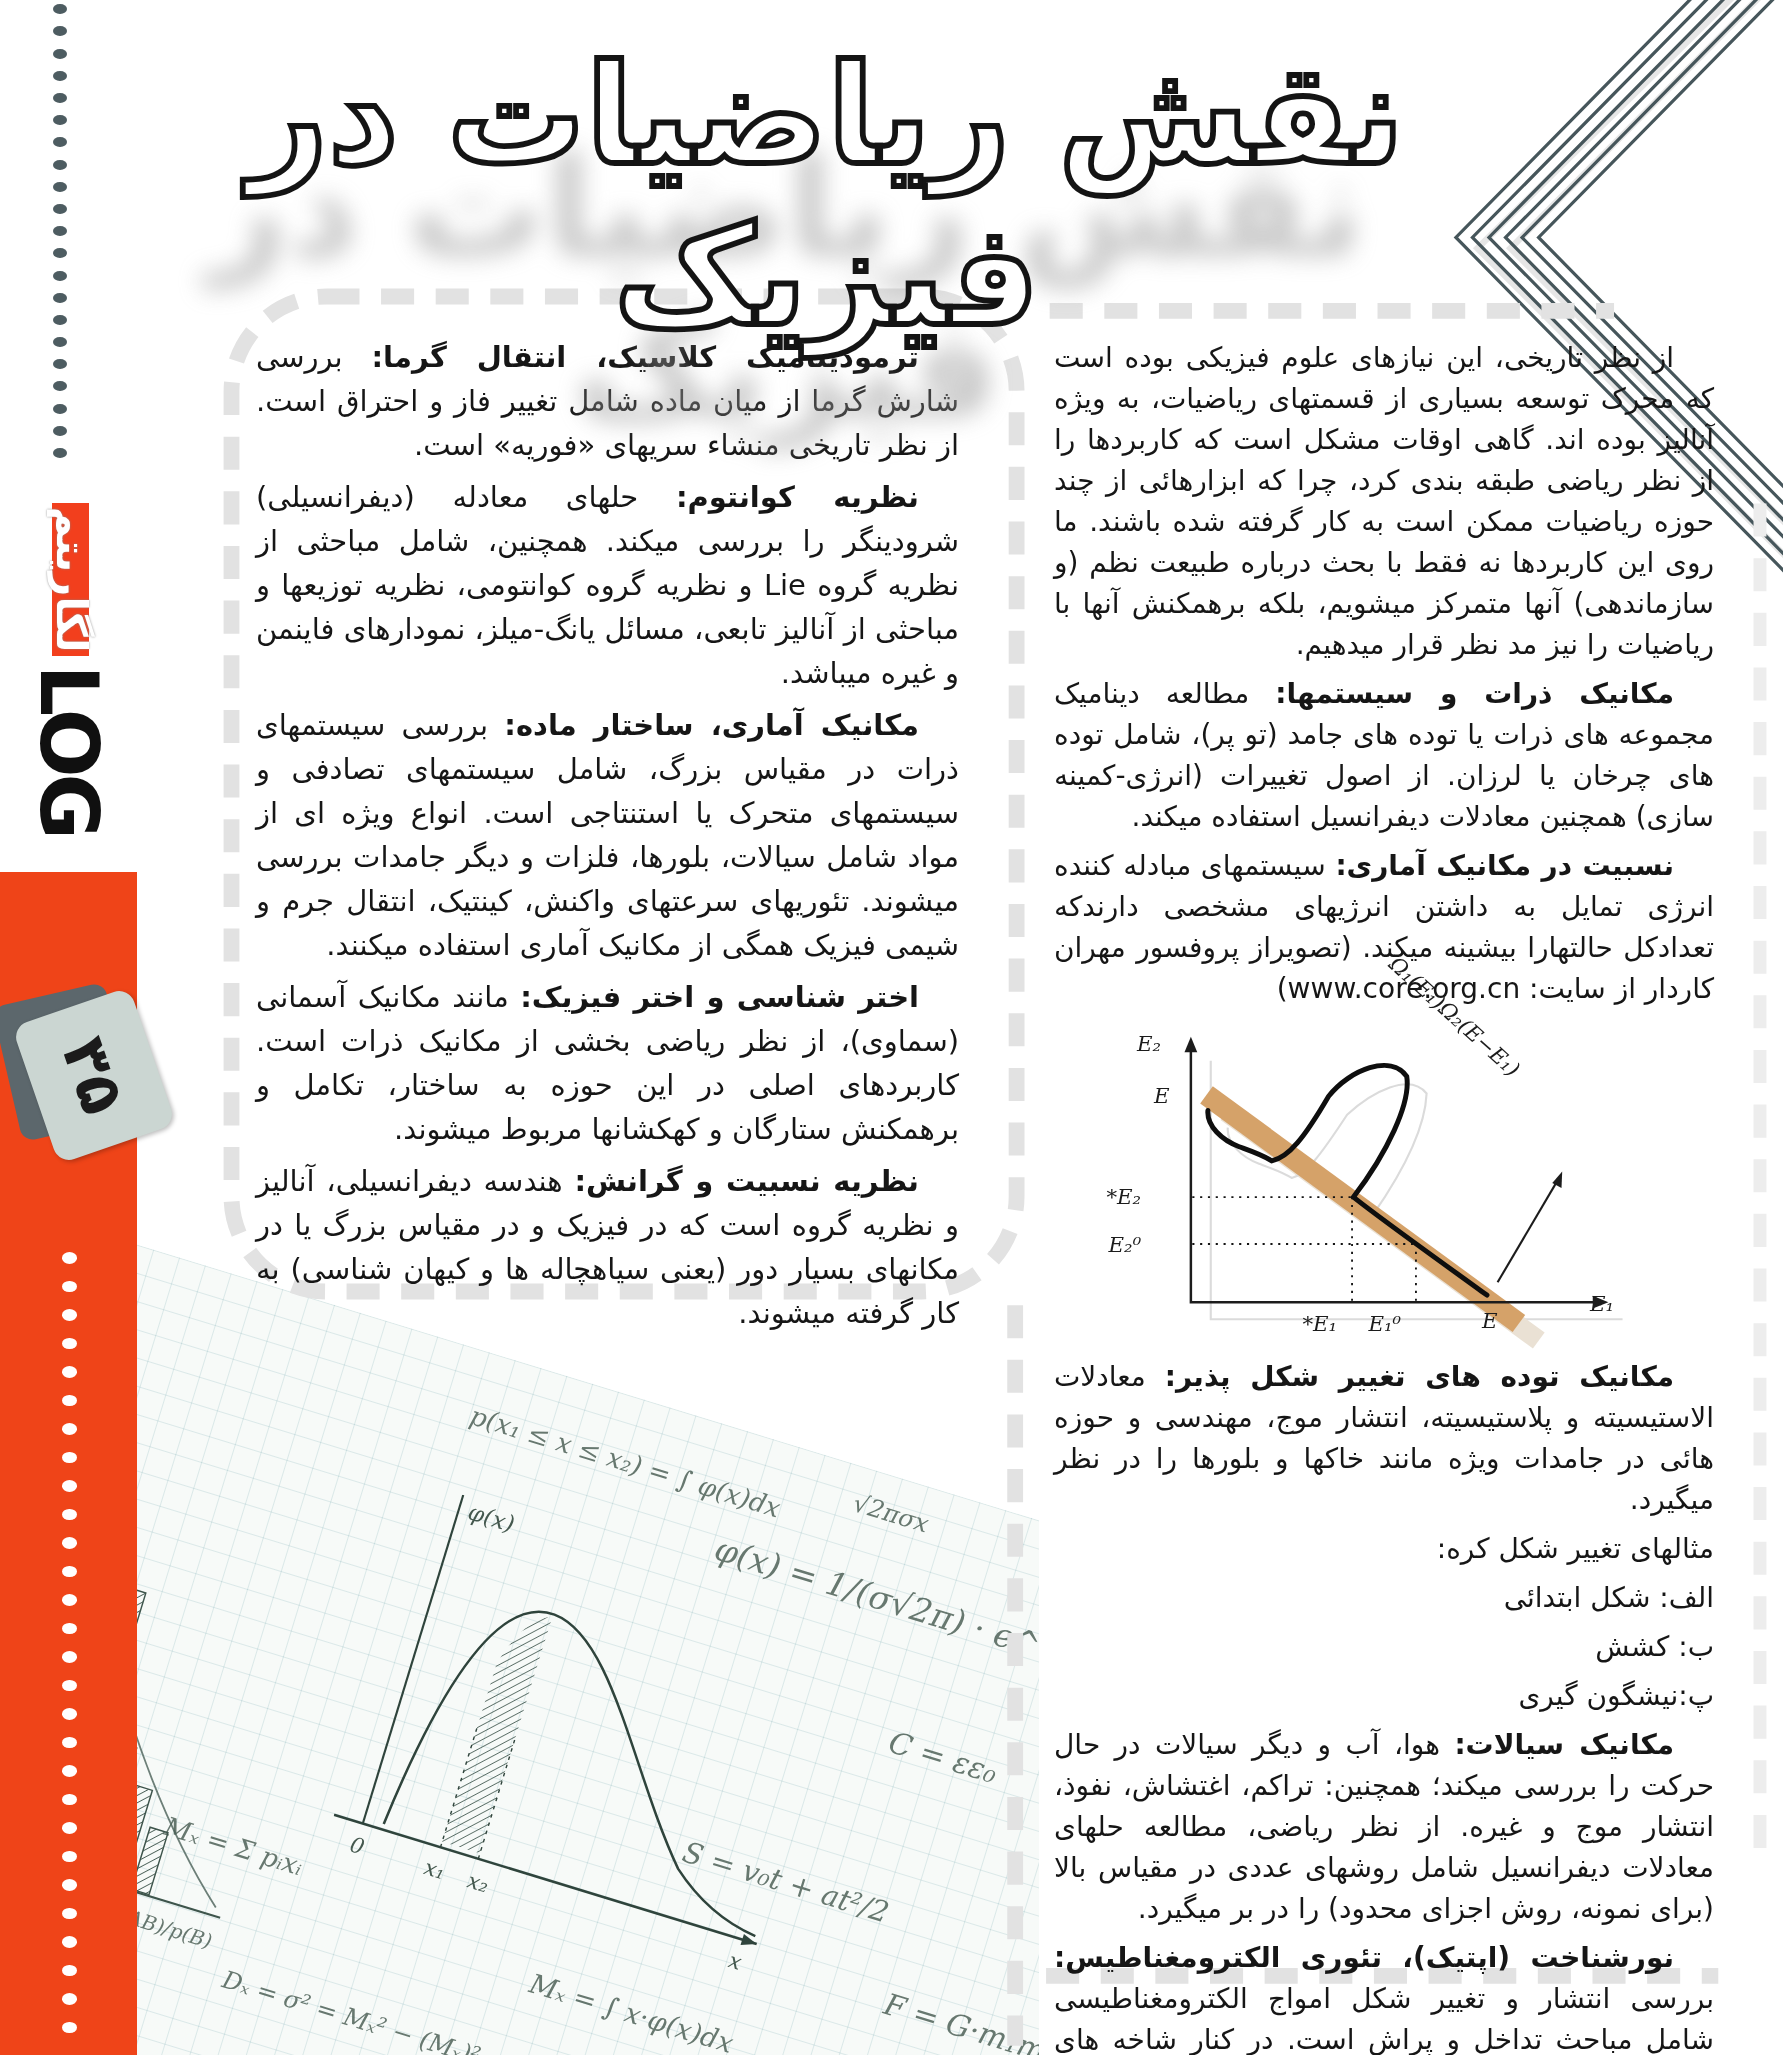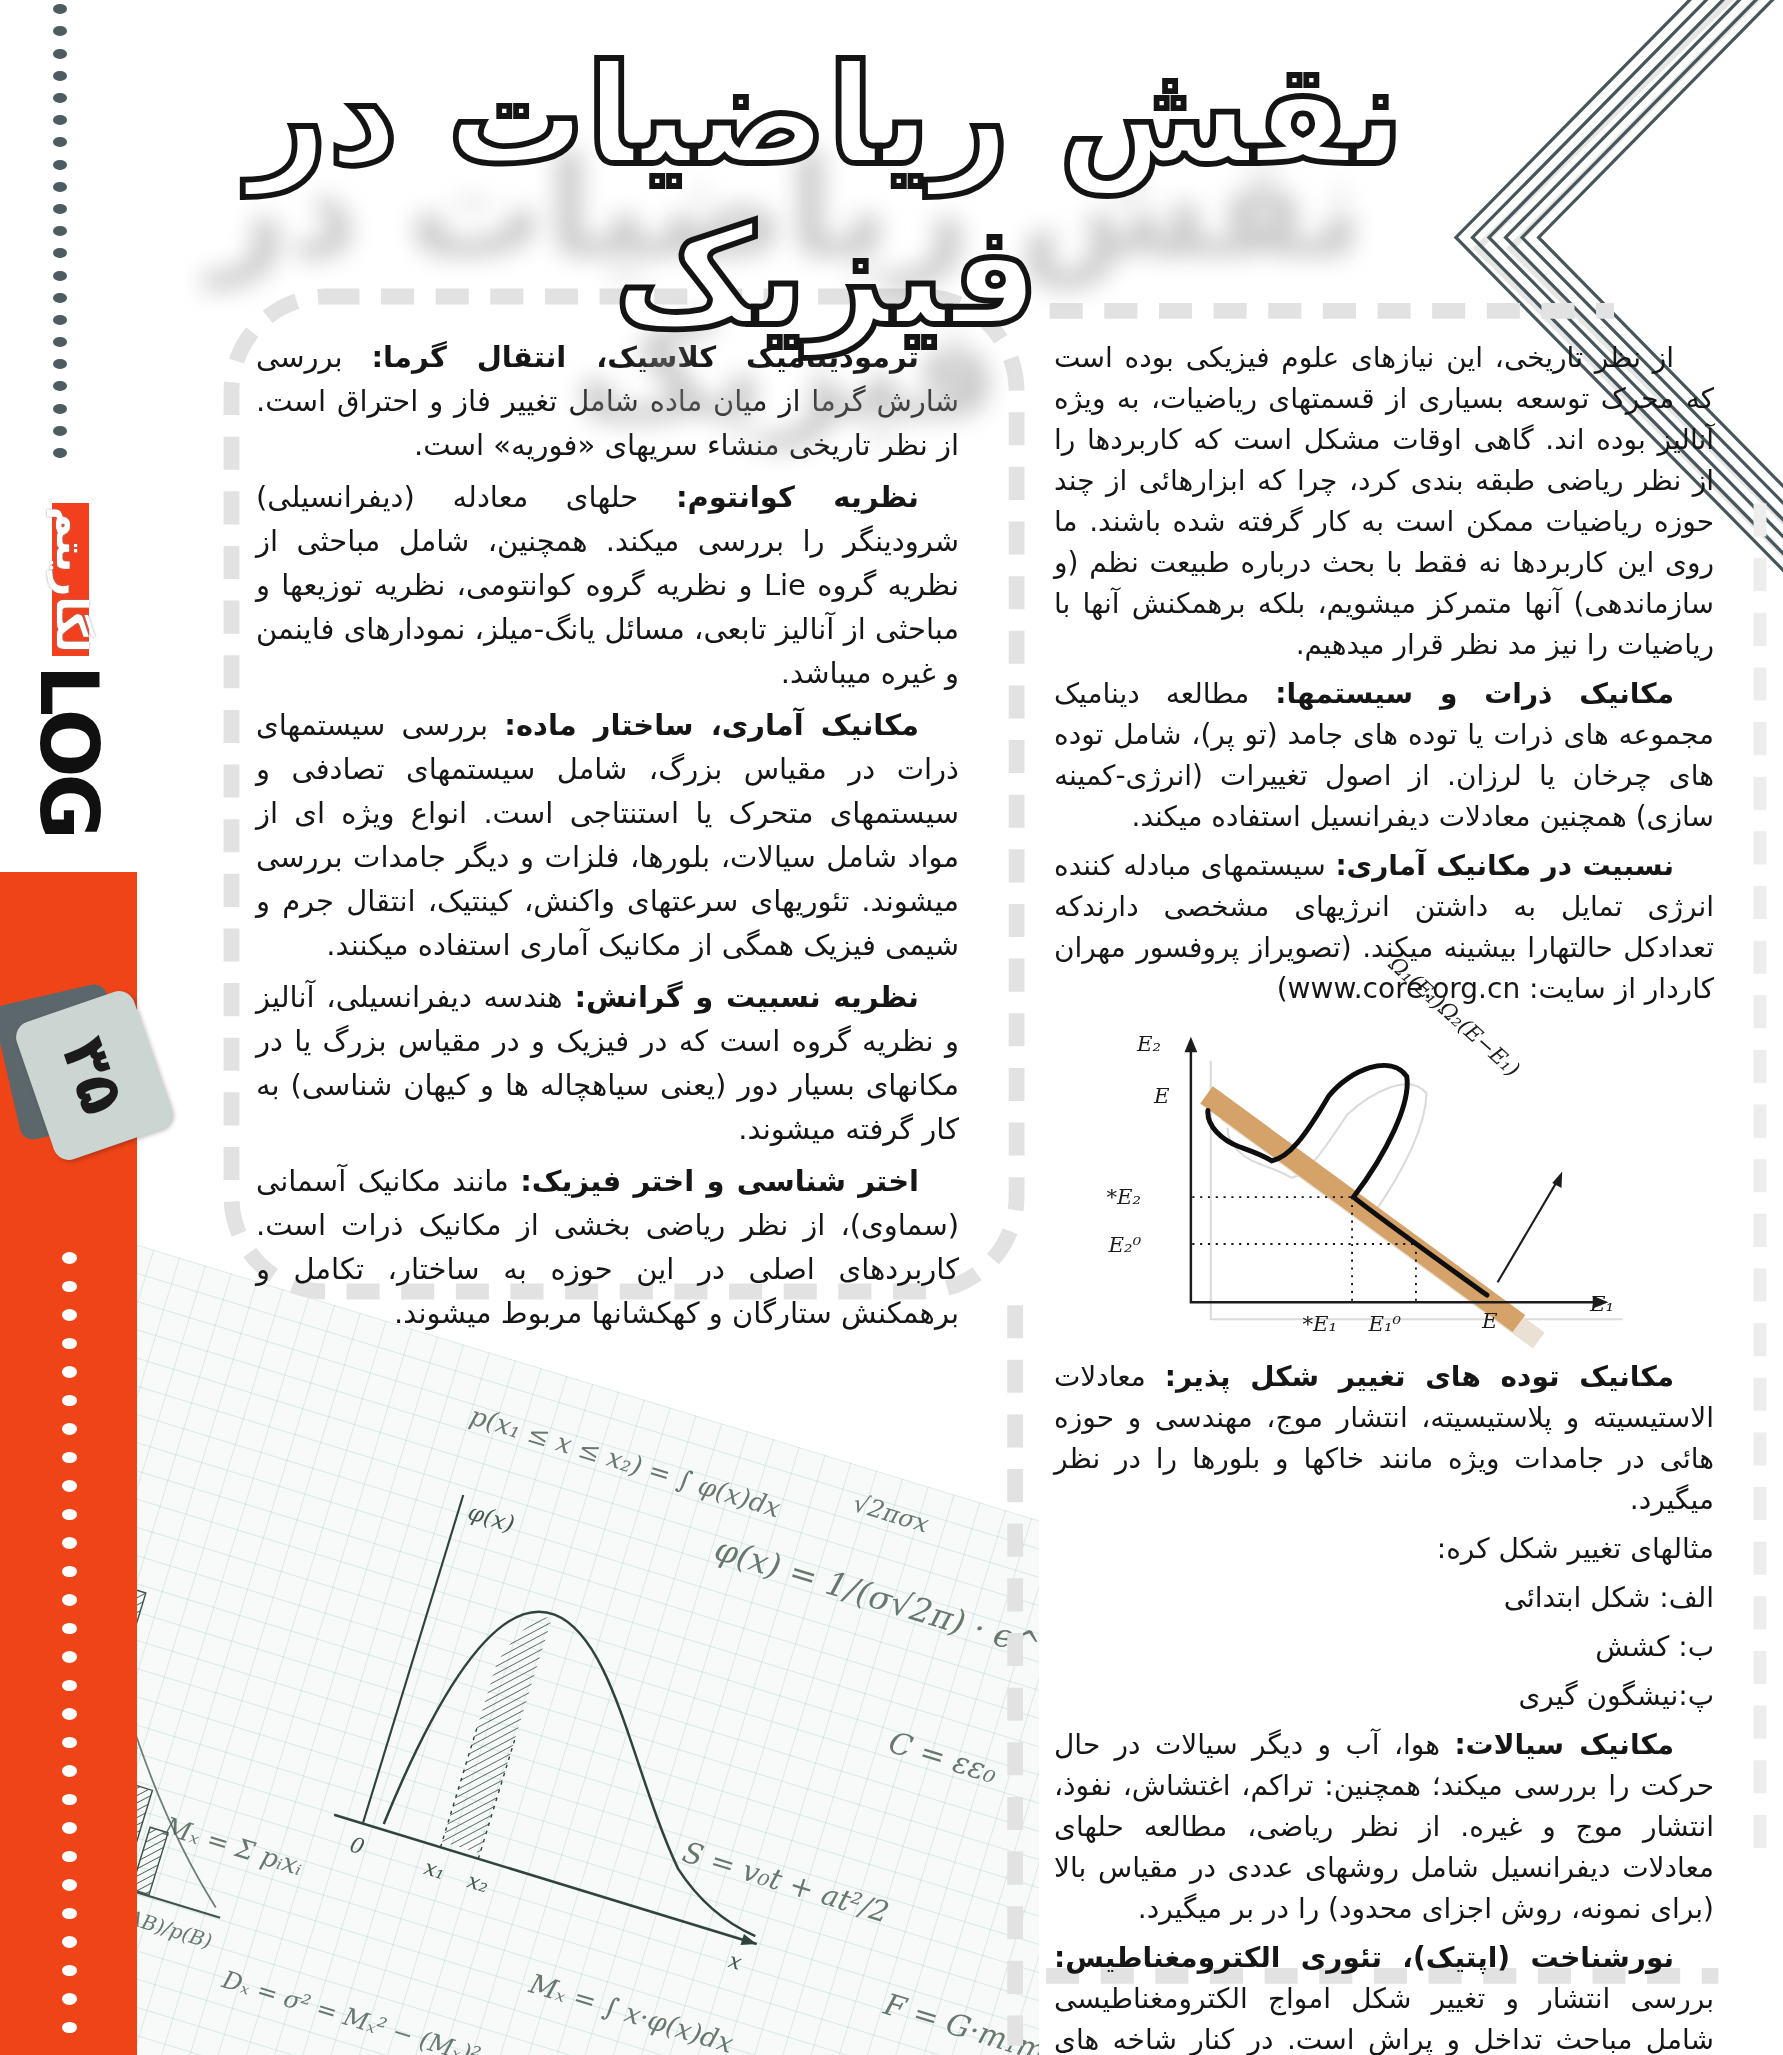--- a/index.html
+++ b/index.html
@@ -207,22 +207,22 @@
     <p class="listline"><span>ب: کشش</span></p>
     <p class="listline"><span>پ:نیشگون گیری</span></p>
     <p class="para"><b>مکانیک سیالات:</b> <span>هوا، آب و دیگر سیالات در حال حرکت را بررسی میکند؛ همچنین: تراکم، اغتشاش، نفوذ، انتشار موج و غیره. از نظر ریاضی، مطالعه حلهای معادلات دیفرانسیل شامل روشهای عددی در مقیاس بالا (برای نمونه، روش اجزای محدود) را در بر میگیرد.</span></p>
     <p class="para"><b>نورشناخت (اپتیک)، تئوری الکترومغناطیس:</b> <span>بررسی انتشار و تغییر شکل امواج الکترومغناطیسی شامل مباحث تداخل و پراش است. در کنار شاخه های متداول آنالیز، این حوزه مباحث هندسی مانند مسیرهای پرتوهای نوری را نیز در بر میگیرد.</span></p>
   </div>
 
   <div class="col col-left">
     <p class="para"><b>ترمودینامیک کلاسیک، انتقال گرما:</b> <span>بررسی شارش گرما از میان ماده شامل تغییر فاز و احتراق است. از نظر تاریخی منشاء سریهای «فوریه» است.</span></p>
     <p class="para"><b>نظریه کوانتوم:</b> <span>حلهای معادله (دیفرانسیلی) شرودینگر را بررسی میکند. همچنین، شامل مباحثی از نظریه گروه Lie و نظریه گروه کوانتومی، نظریه توزیعها و مباحثی از آنالیز تابعی، مسائل یانگ-میلز، نمودارهای فاینمن و غیره میباشد.</span></p>
     <p class="para"><b>مکانیک آماری، ساختار ماده:</b> <span>بررسی سیستمهای ذرات در مقیاس بزرگ، شامل سیستمهای تصادفی و سیستمهای متحرک یا استنتاجی است. انواع ویژه ای از مواد شامل سیالات، بلورها، فلزات و دیگر جامدات بررسی میشوند. تئوریهای سرعتهای واکنش، کینتیک، انتقال جرم و شیمی فیزیک همگی از مکانیک آماری استفاده میکنند.</span></p>
+    <p class="para"><b>اختر شناسی و اختر فیزیک:</b> <span>مانند مکانیک آسمانی (سماوی)، از نظر ریاضی بخشی از مکانیک ذرات است. کاربردهای اصلی در این حوزه به ساختار، تکامل و برهمکنش ستارگان و کهکشانها مربوط میشوند.</span></p>
     <p class="para"><b>نظریه نسبیت و گرانش:</b> <span>هندسه دیفرانسیلی، آنالیز و نظریه گروه است که در فیزیک و در مقیاس بزرگ یا در مکانهای بسیار دور (یعنی سیاهچاله ها و کیهان شناسی) به کار گرفته میشوند.</span></p>
-    <p class="para"><b>اختر شناسی و اختر فیزیک:</b> <span>مانند مکانیک آسمانی (سماوی)، از نظر ریاضی بخشی از مکانیک ذرات است. کاربردهای اصلی در این حوزه به ساختار، تکامل و برهمکنش ستارگان و کهکشانها مربوط میشوند.</span></p>
   </div>
 
   <div class="rail">
     <div class="dots dots-top">
         <span class="dot"></span>
         <span class="dot"></span>
         <span class="dot"></span>
         <span class="dot"></span>
         <span class="dot"></span>
         <span class="dot"></span>

